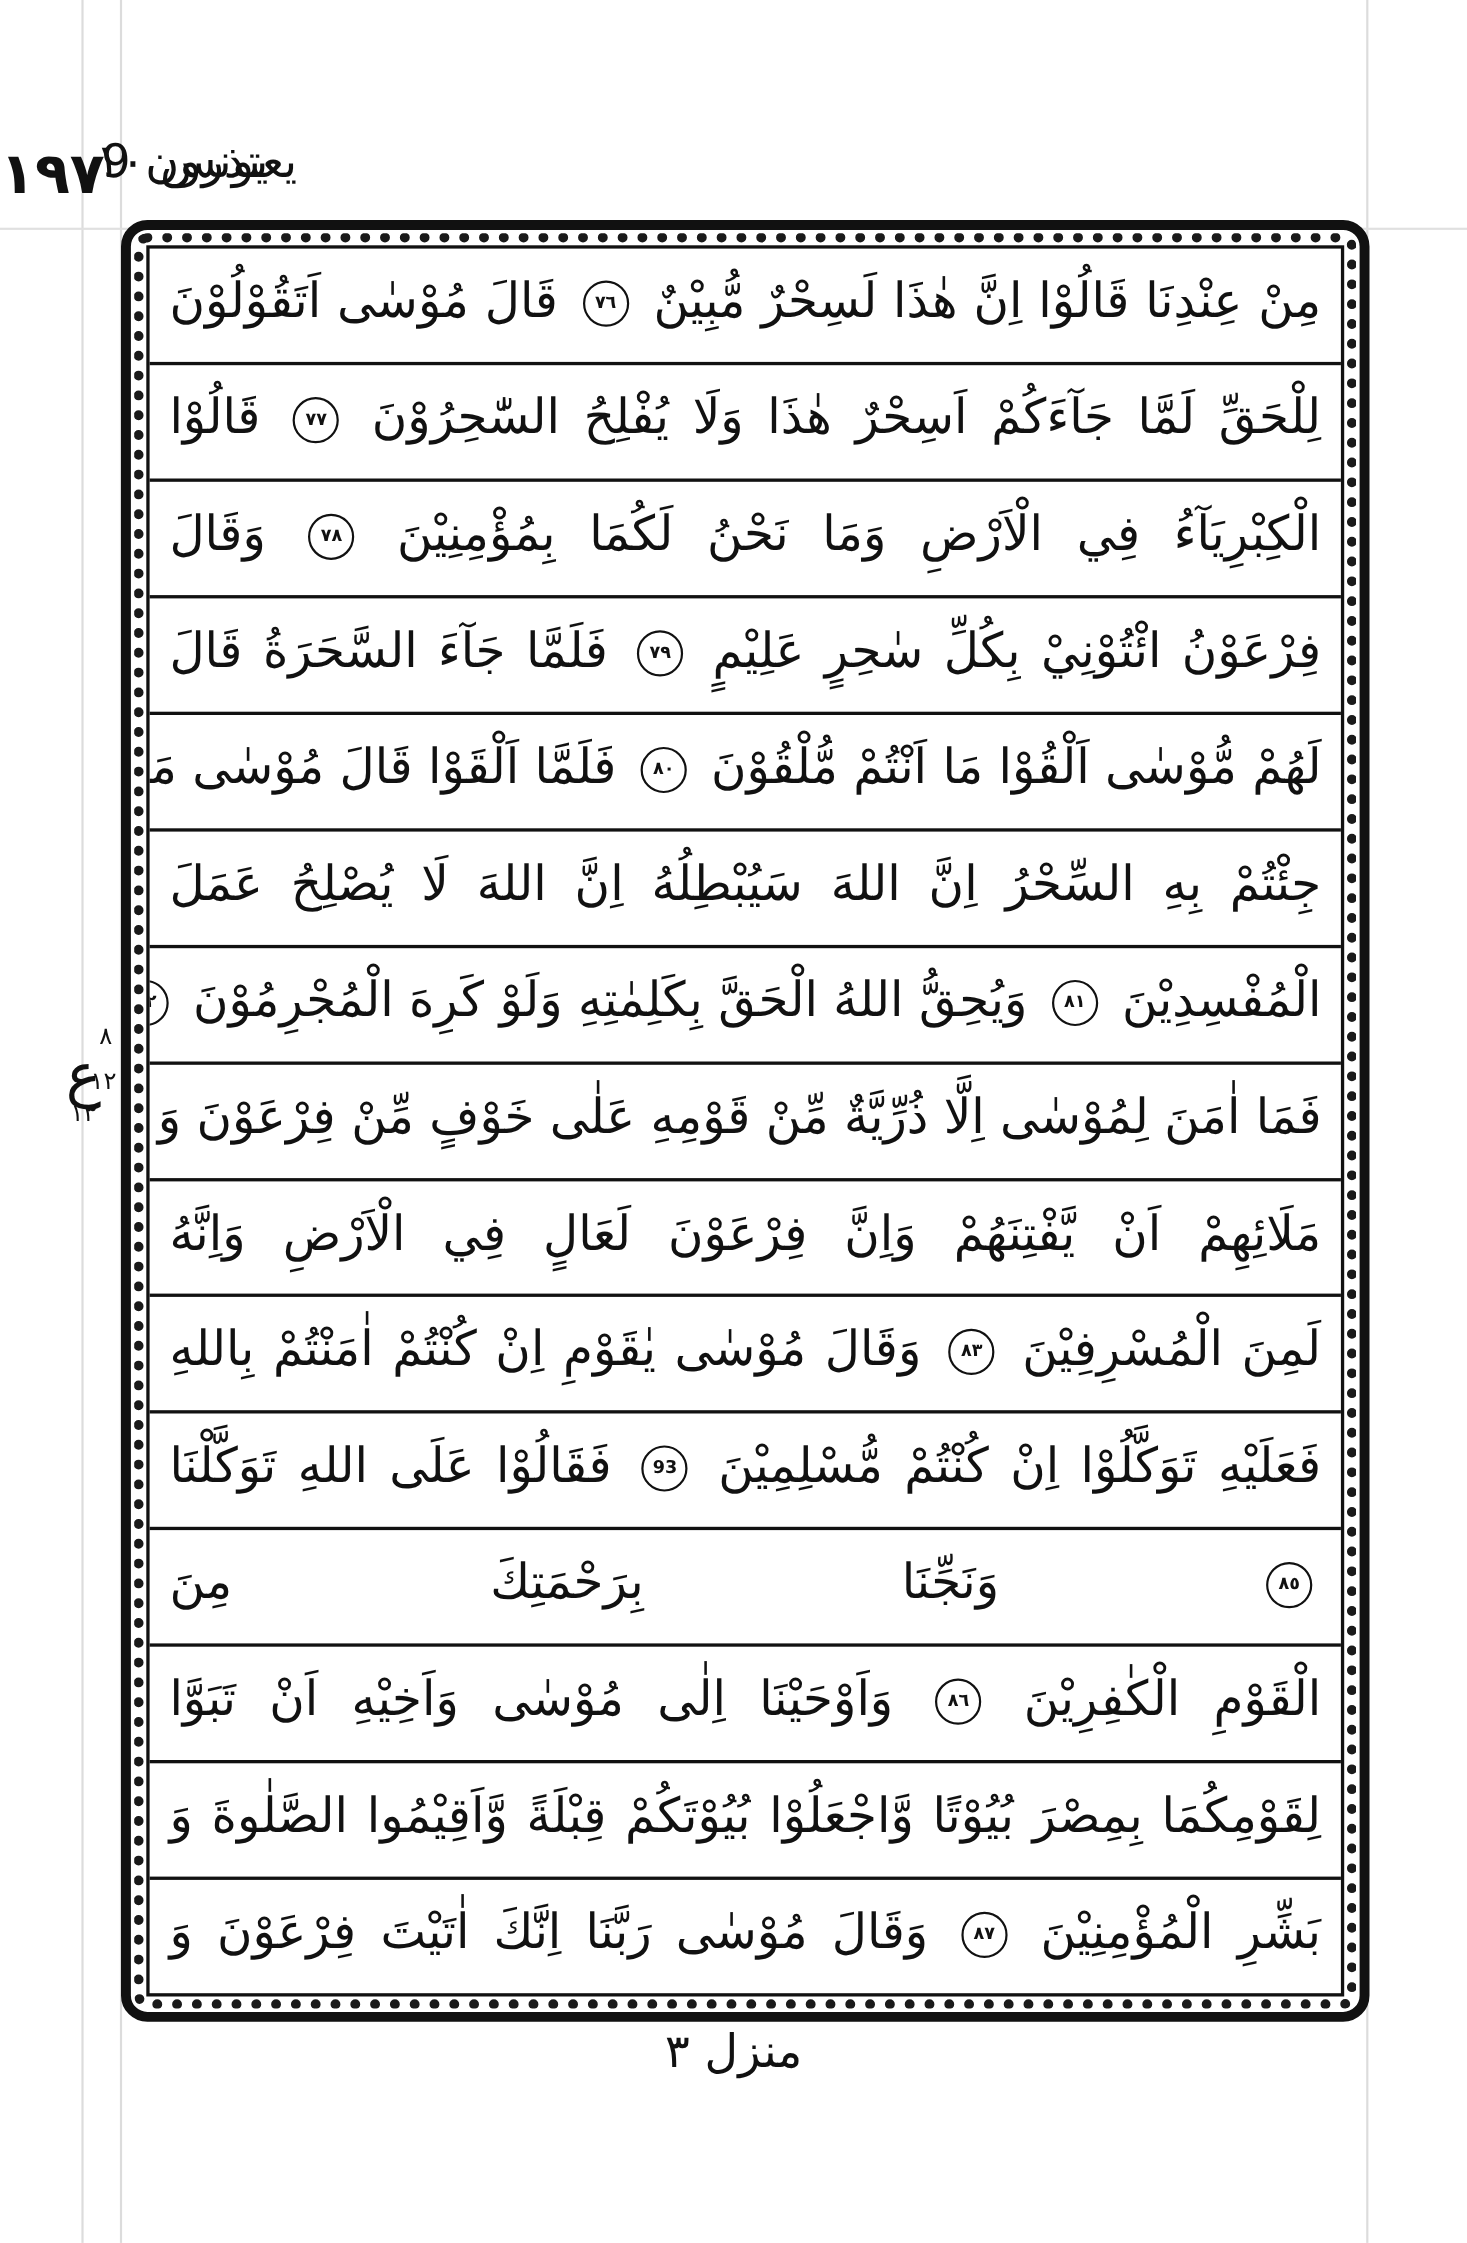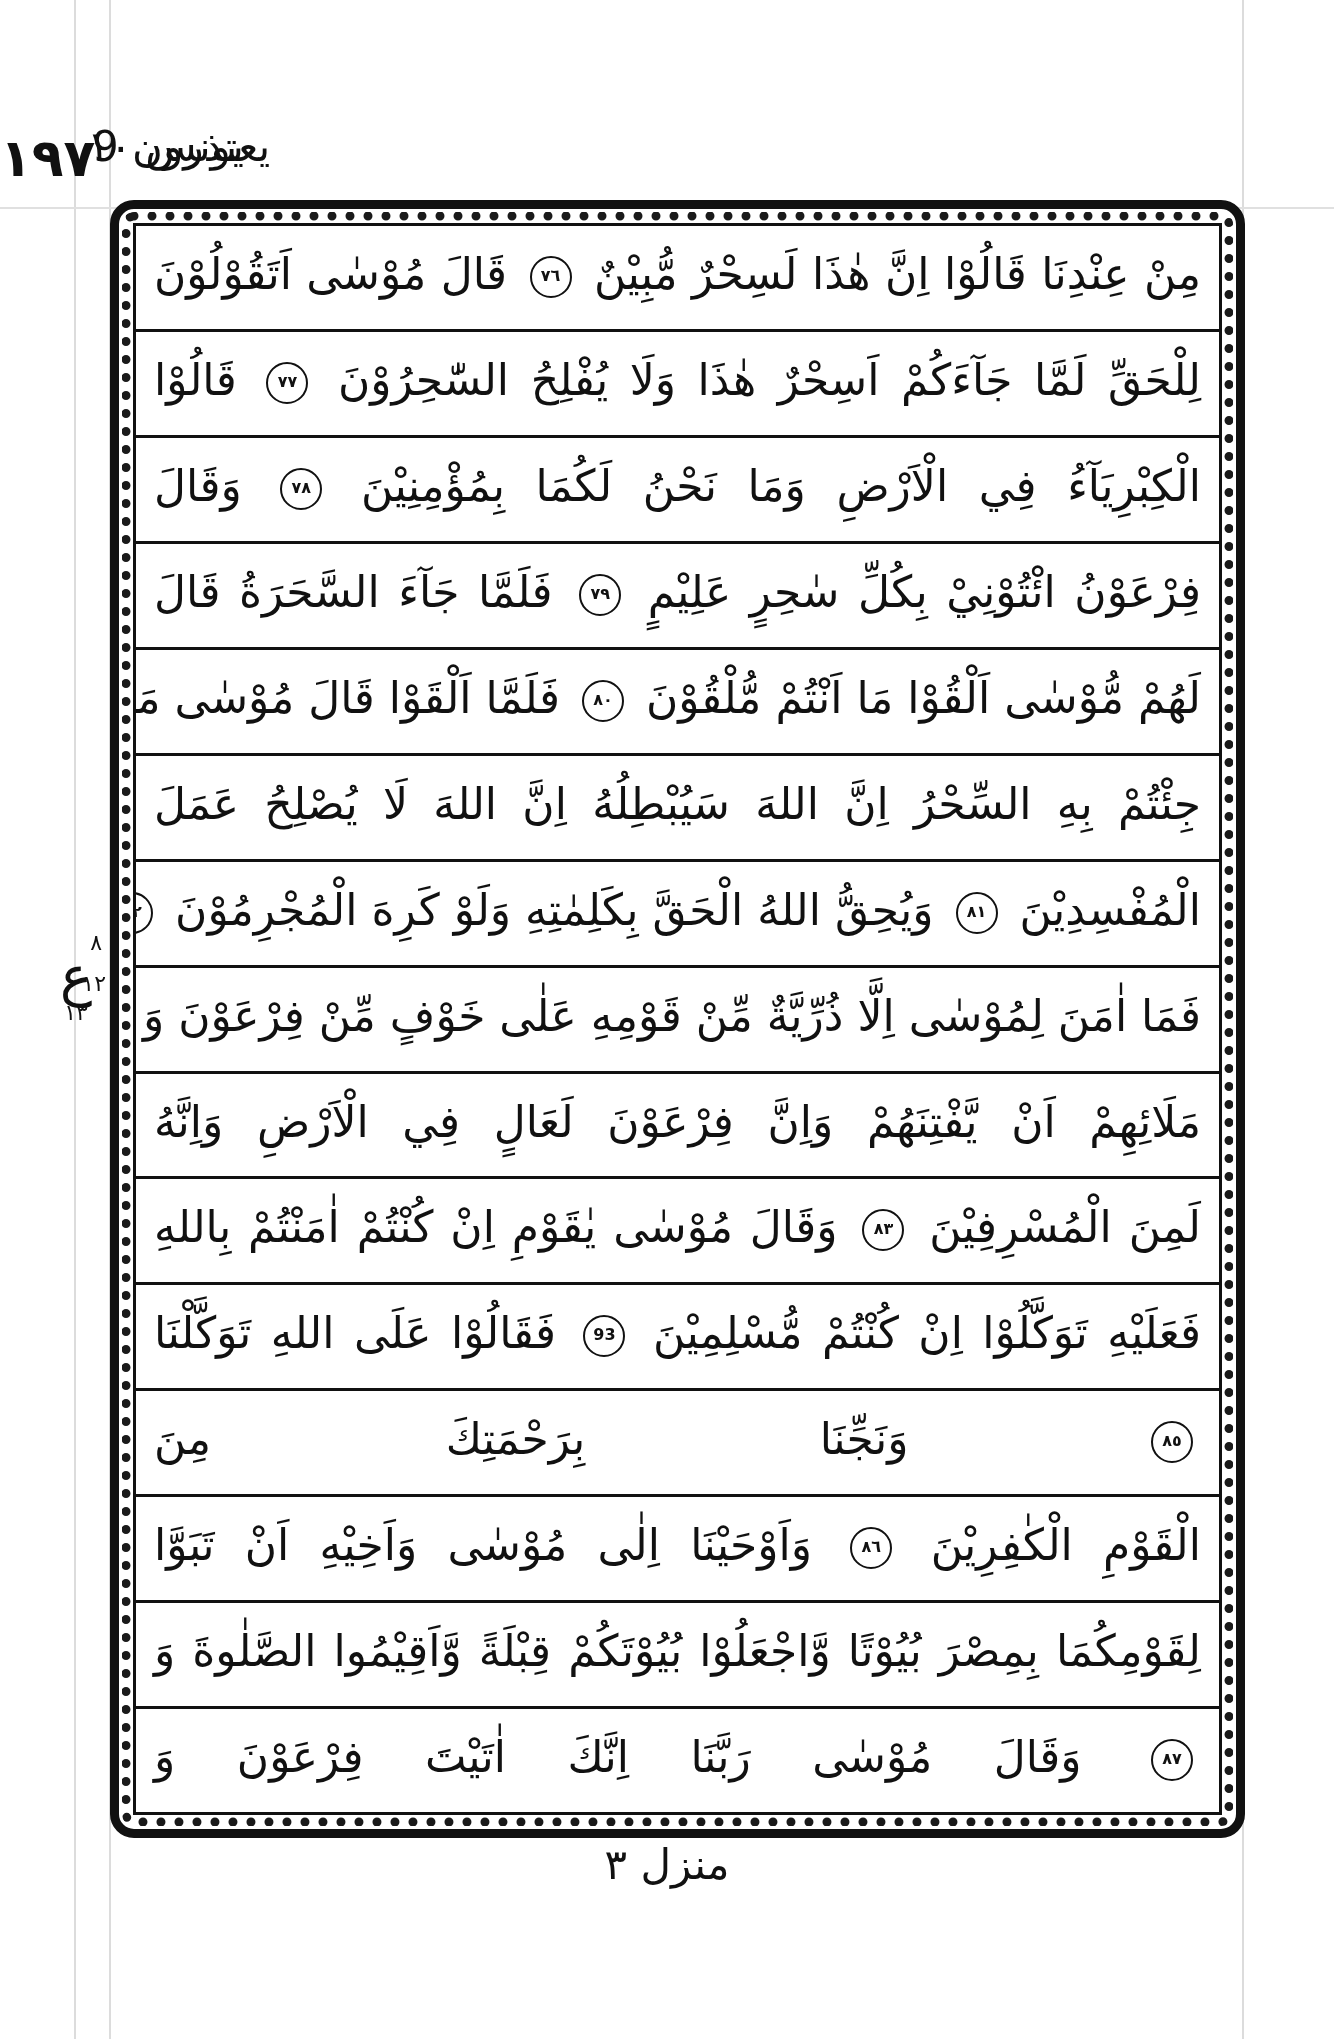--- a/index.html
+++ b/index.html
@@ -99,18 +99,18 @@
         <div class="qline"><span class="qtext">لَهُمْ مُّوْسٰى اَلْقُوْا مَا اَنْتُمْ مُّلْقُوْنَ</span> <span class="ayah-badge"><span class="ayah-num">٨٠</span></span> <span class="qtext">فَلَمَّا اَلْقَوْا قَالَ مُوْسٰى مَا</span> </div>
         <div class="qline"><span class="qtext">جِئْتُمْ بِهِ السِّحْرُ اِنَّ اللهَ سَيُبْطِلُهُ اِنَّ اللهَ لَا يُصْلِحُ عَمَلَ</span> </div>
         <div class="qline"><span class="qtext">الْمُفْسِدِيْنَ</span> <span class="ayah-badge"><span class="ayah-num">٨١</span></span> <span class="qtext">وَيُحِقُّ اللهُ الْحَقَّ بِكَلِمٰتِهِ وَلَوْ كَرِهَ الْمُجْرِمُوْنَ</span> <span class="ayah-badge"><span class="ayah-num">٨٢</span></span> </div>
         <div class="qline"><span class="qtext">فَمَا اٰمَنَ لِمُوْسٰى اِلَّا ذُرِّيَّةٌ مِّنْ قَوْمِهِ عَلٰى خَوْفٍ مِّنْ فِرْعَوْنَ وَ</span> </div>
         <div class="qline"><span class="qtext">مَلَائِهِمْ اَنْ يَّفْتِنَهُمْ وَاِنَّ فِرْعَوْنَ لَعَالٍ فِي الْاَرْضِ وَاِنَّهُ</span> </div>
         <div class="qline"><span class="qtext">لَمِنَ الْمُسْرِفِيْنَ</span> <span class="ayah-badge"><span class="ayah-num">٨٣</span></span> <span class="qtext">وَقَالَ مُوْسٰى يٰقَوْمِ اِنْ كُنْتُمْ اٰمَنْتُمْ بِاللهِ</span> </div>
         <div class="qline"><span class="qtext">فَعَلَيْهِ تَوَكَّلُوْا اِنْ كُنْتُمْ مُّسْلِمِيْنَ</span> <span class="ayah-badge"><span class="ayah-num">93</span></span> <span class="qtext">فَقَالُوْا عَلَى اللهِ تَوَكَّلْنَا</span> </div>
         <div class="qline"> <span class="ayah-badge"><span class="ayah-num">٨٥</span></span> <span class="qtext">وَنَجِّنَا بِرَحْمَتِكَ مِنَ</span> </div>
         <div class="qline"><span class="qtext">الْقَوْمِ الْكٰفِرِيْنَ</span> <span class="ayah-badge"><span class="ayah-num">٨٦</span></span> <span class="qtext">وَاَوْحَيْنَا اِلٰى مُوْسٰى وَاَخِيْهِ اَنْ تَبَوَّا</span> </div>
         <div class="qline"><span class="qtext">لِقَوْمِكُمَا بِمِصْرَ بُيُوْتًا وَّاجْعَلُوْا بُيُوْتَكُمْ قِبْلَةً وَّاَقِيْمُوا الصَّلٰوةَ وَ</span> </div>
-        <div class="qline"> <span class="ayah-badge"><span class="ayah-num">٨٧</span></span> <span class="qtext">وَقَالَ مُوْسٰى رَبَّنَا اِنَّكَ اٰتَيْتَ فِرْعَوْنَ وَ</span> </div>
+        <div class="qline"><span class="qtext">بَشِّرِ الْمُؤْمِنِيْنَ</span> <span class="ayah-badge"><span class="ayah-num">٨٧</span></span> <span class="qtext">وَقَالَ مُوْسٰى رَبَّنَا اِنَّكَ اٰتَيْتَ فِرْعَوْنَ وَ</span> </div>
       </div>
   </div>
 </div>
 
 <div class="manzil">منزل ٣</div>
 
 </body></html>

